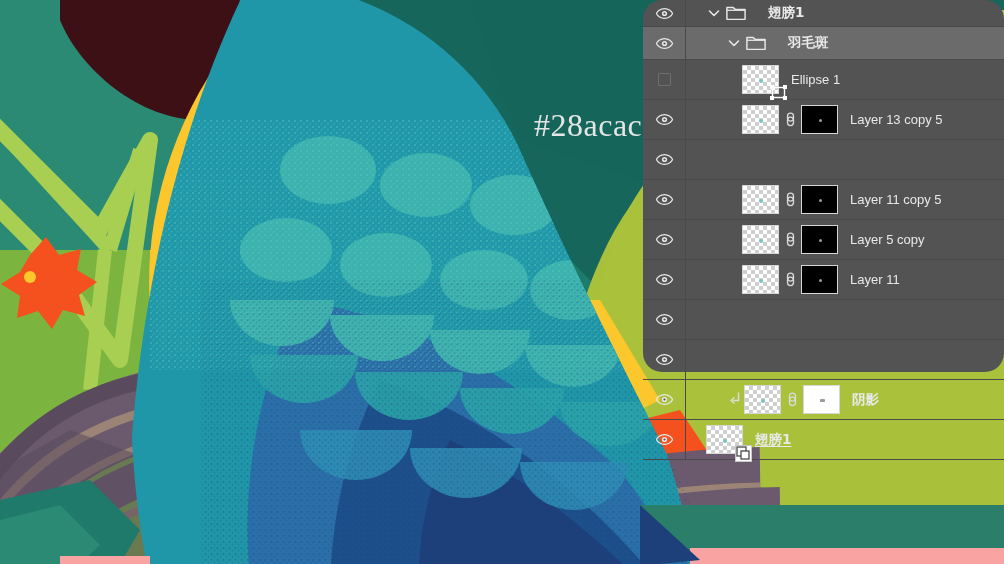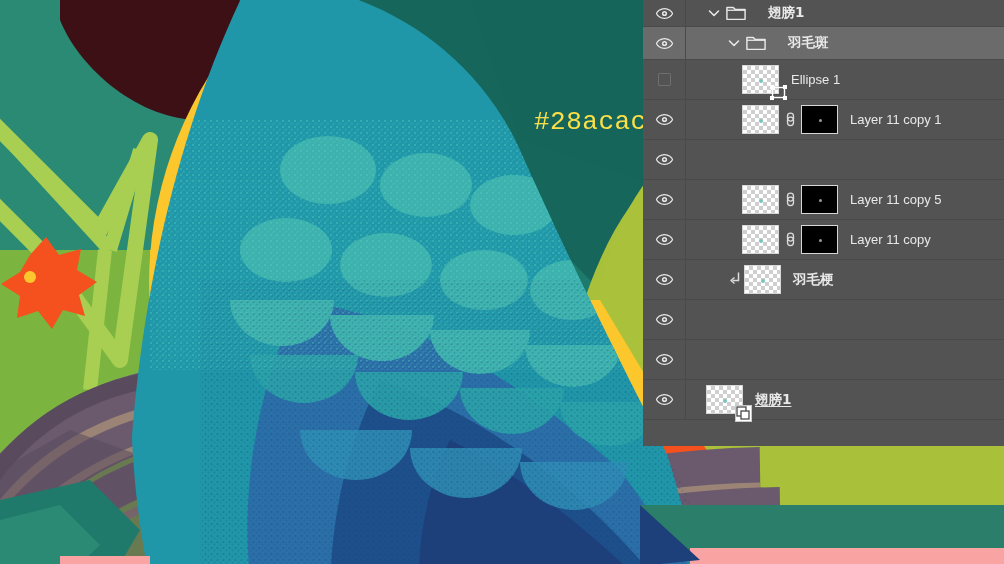--- a/index.html
+++ b/index.html
@@ -5,33 +5,34 @@
   html,body{margin:0;padding:0;background:#2b2b2b;}
   body{width:1004px;height:564px;overflow:hidden;font-family:"Liberation Sans","DejaVu Sans",sans-serif;}
   #app{position:relative;width:1004px;height:564px;overflow:hidden;}
 
   
   #canvas{position:absolute;left:0;top:0;width:1004px;height:564px;overflow:hidden;background:#1f7a6b;}
   #canvas svg{display:block;width:1004px;height:564px;}
 
   .hexlabel{
     position:absolute;left:534px;top:107px;
-    font-size:26px;letter-spacing:.5px;
-    color:#fde047;
-    font-family:Liberation Mono, monospace;
+    font-size:32px;letter-spacing:.5px;
+    color:#e5e5e5;
+    font-family:Liberation Serif, serif;
     pointer-events:none;white-space:nowrap;
   }
 
   
   #panel{
-    position:absolute;left:643px;top:0;width:361px;height:446px;
+    position:absolute;left:643px;top:0;width:361px;height:372px;
     background:#535353;
     color:#e8e8e8;
     font-size:13.5px;
     user-select:none;
+    border-radius:19px;
   }
   .row{
     position:relative;width:100%;
     box-sizing:border-box;
     border-bottom:1px solid #4a4a4a;
     display:flex;align-items:center;
     height:40px;
   }
   .row.r-small{height:27px;}
   .row.r-second{height:33px;}
@@ -318,21 +319,21 @@
           </span>
           <span class="linkicon">
             <svg width="13" height="17" viewBox="0 0 13 17">
               <path d="M6.5 2.2 a3 3 0 0 1 3 3 v2 a3 3 0 0 1 -3 3 a3 3 0 0 1 -3 -3 v-2 a3 3 0 0 1 3 -3 z" fill="none" stroke="#dcdcdc" stroke-width="1.3"></path>
               <path d="M6.5 6.2 a3 3 0 0 1 3 3 v2.4 a3 3 0 0 1 -6 0 v-2.4 a3 3 0 0 1 3 -3 z" fill="none" stroke="#dcdcdc" stroke-width="1.3"></path>
             </svg>
           </span>
           <span class="thumb mask-black">
             <span class="spk"></span>
           </span>
-          <span class="label">Layer 11 copy 1</span>
+          <span class="label">Layer 13 copy 5</span>
         </div>
       </div>
       <div class="row">
         <div class="vis">
           <svg class="eye" width="17" height="11" viewBox="0 0 17 11">
             <path d="M8.5 0.6C4.3 0.6 1.2 3.5 0.4 5.5c0.8 2 3.9 4.9 8.1 4.9s7.3-2.9 8.1-4.9C15.8 3.5 12.7 0.6 8.5 0.6z" fill="none" stroke="#e8e8e8" stroke-width="1.2"></path>
             <circle cx="8.5" cy="5.5" r="2.6" fill="#e8e8e8"></circle>
             <circle cx="8.5" cy="5.5" r="1.1" fill="#535353"></circle>
           </svg>
         </div>
@@ -377,59 +378,93 @@
           </span>
           <span class="linkicon">
             <svg width="13" height="17" viewBox="0 0 13 17">
               <path d="M6.5 2.2 a3 3 0 0 1 3 3 v2 a3 3 0 0 1 -3 3 a3 3 0 0 1 -3 -3 v-2 a3 3 0 0 1 3 -3 z" fill="none" stroke="#dcdcdc" stroke-width="1.3"></path>
               <path d="M6.5 6.2 a3 3 0 0 1 3 3 v2.4 a3 3 0 0 1 -6 0 v-2.4 a3 3 0 0 1 3 -3 z" fill="none" stroke="#dcdcdc" stroke-width="1.3"></path>
             </svg>
           </span>
           <span class="thumb mask-black">
             <span class="spk"></span>
           </span>
-          <span class="label">Layer 11 copy</span>
+          <span class="label">Layer 5 copy</span>
+        </div>
+      </div>
+      <div class="row">
+        <div class="vis">
+          <svg class="eye" width="17" height="11" viewBox="0 0 17 11">
+            <path d="M8.5 0.6C4.3 0.6 1.2 3.5 0.4 5.5c0.8 2 3.9 4.9 8.1 4.9s7.3-2.9 8.1-4.9C15.8 3.5 12.7 0.6 8.5 0.6z" fill="none" stroke="#e8e8e8" stroke-width="1.2"></path>
+            <circle cx="8.5" cy="5.5" r="2.6" fill="#e8e8e8"></circle>
+            <circle cx="8.5" cy="5.5" r="1.1" fill="#535353"></circle>
+          </svg>
+        </div>
+        <div class="rowbody">
+          <span class="indent i3"></span>
+          <span class="thumb">
+            <span class="spk"></span>
+          </span>
+          <span class="linkicon">
+            <svg width="13" height="17" viewBox="0 0 13 17">
+              <path d="M6.5 2.2 a3 3 0 0 1 3 3 v2 a3 3 0 0 1 -3 3 a3 3 0 0 1 -3 -3 v-2 a3 3 0 0 1 3 -3 z" fill="none" stroke="#dcdcdc" stroke-width="1.3"></path>
+              <path d="M6.5 6.2 a3 3 0 0 1 3 3 v2.4 a3 3 0 0 1 -6 0 v-2.4 a3 3 0 0 1 3 -3 z" fill="none" stroke="#dcdcdc" stroke-width="1.3"></path>
+            </svg>
+          </span>
+          <span class="thumb mask-black">
+            <span class="spk"></span>
+          </span>
+          <span class="label">Layer 11</span>
+        </div>
+      </div>
+      <div class="row">
+        <div class="vis">
+          <svg class="eye" width="17" height="11" viewBox="0 0 17 11">
+            <path d="M8.5 0.6C4.3 0.6 1.2 3.5 0.4 5.5c0.8 2 3.9 4.9 8.1 4.9s7.3-2.9 8.1-4.9C15.8 3.5 12.7 0.6 8.5 0.6z" fill="none" stroke="#e8e8e8" stroke-width="1.2"></path>
+            <circle cx="8.5" cy="5.5" r="2.6" fill="#e8e8e8"></circle>
+            <circle cx="8.5" cy="5.5" r="1.1" fill="#535353"></circle>
+          </svg>
+        </div>
+      </div>
+      <div class="row">
+        <div class="vis">
+          <svg class="eye" width="17" height="11" viewBox="0 0 17 11">
+            <path d="M8.5 0.6C4.3 0.6 1.2 3.5 0.4 5.5c0.8 2 3.9 4.9 8.1 4.9s7.3-2.9 8.1-4.9C15.8 3.5 12.7 0.6 8.5 0.6z" fill="none" stroke="#e8e8e8" stroke-width="1.2"></path>
+            <circle cx="8.5" cy="5.5" r="2.6" fill="#e8e8e8"></circle>
+            <circle cx="8.5" cy="5.5" r="1.1" fill="#535353"></circle>
+          </svg>
         </div>
       </div>
       <div class="row">
         <div class="vis">
           <svg class="eye" width="17" height="11" viewBox="0 0 17 11">
             <path d="M8.5 0.6C4.3 0.6 1.2 3.5 0.4 5.5c0.8 2 3.9 4.9 8.1 4.9s7.3-2.9 8.1-4.9C15.8 3.5 12.7 0.6 8.5 0.6z" fill="none" stroke="#e8e8e8" stroke-width="1.2"></path>
             <circle cx="8.5" cy="5.5" r="2.6" fill="#e8e8e8"></circle>
             <circle cx="8.5" cy="5.5" r="1.1" fill="#535353"></circle>
           </svg>
         </div>
         <div class="rowbody">
           <span class="indent i2"></span>
           <span class="clipArrow"><svg width="13" height="15" viewBox="0 0 13 15">
               <path d="M9.5 1.5 L9.5 9.5 L3.5 9.5" fill="none" stroke="#dcdcdc" stroke-width="1.5"></path>
               <path d="M5.5 6.5 L2 9.5 L5.5 12.5" fill="none" stroke="#dcdcdc" stroke-width="1.5" stroke-linejoin="round"></path>
             </svg></span>
           <span class="thumb">
             <span class="spk"></span>
           </span>
-          <span class="label cjk">羽毛梗</span>
-        </div>
-      </div>
-      <div class="row">
-        <div class="vis">
-          <svg class="eye" width="17" height="11" viewBox="0 0 17 11">
-            <path d="M8.5 0.6C4.3 0.6 1.2 3.5 0.4 5.5c0.8 2 3.9 4.9 8.1 4.9s7.3-2.9 8.1-4.9C15.8 3.5 12.7 0.6 8.5 0.6z" fill="none" stroke="#e8e8e8" stroke-width="1.2"></path>
-            <circle cx="8.5" cy="5.5" r="2.6" fill="#e8e8e8"></circle>
-            <circle cx="8.5" cy="5.5" r="1.1" fill="#535353"></circle>
-          </svg>
-        </div>
-      </div>
-      <div class="row">
-        <div class="vis">
-          <svg class="eye" width="17" height="11" viewBox="0 0 17 11">
-            <path d="M8.5 0.6C4.3 0.6 1.2 3.5 0.4 5.5c0.8 2 3.9 4.9 8.1 4.9s7.3-2.9 8.1-4.9C15.8 3.5 12.7 0.6 8.5 0.6z" fill="none" stroke="#e8e8e8" stroke-width="1.2"></path>
-            <circle cx="8.5" cy="5.5" r="2.6" fill="#e8e8e8"></circle>
-            <circle cx="8.5" cy="5.5" r="1.1" fill="#535353"></circle>
-          </svg>
+          <span class="linkicon">
+            <svg width="13" height="17" viewBox="0 0 13 17">
+              <path d="M6.5 2.2 a3 3 0 0 1 3 3 v2 a3 3 0 0 1 -3 3 a3 3 0 0 1 -3 -3 v-2 a3 3 0 0 1 3 -3 z" fill="none" stroke="#dcdcdc" stroke-width="1.3"></path>
+              <path d="M6.5 6.2 a3 3 0 0 1 3 3 v2.4 a3 3 0 0 1 -6 0 v-2.4 a3 3 0 0 1 3 -3 z" fill="none" stroke="#dcdcdc" stroke-width="1.3"></path>
+            </svg>
+          </span>
+          <span class="thumb mask-white">
+            <span class="spk"></span>
+          </span>
+          <span class="label cjk">阴影</span>
         </div>
       </div>
       <div class="row">
         <div class="vis">
           <svg class="eye" width="17" height="11" viewBox="0 0 17 11">
             <path d="M8.5 0.6C4.3 0.6 1.2 3.5 0.4 5.5c0.8 2 3.9 4.9 8.1 4.9s7.3-2.9 8.1-4.9C15.8 3.5 12.7 0.6 8.5 0.6z" fill="none" stroke="#e8e8e8" stroke-width="1.2"></path>
             <circle cx="8.5" cy="5.5" r="2.6" fill="#e8e8e8"></circle>
             <circle cx="8.5" cy="5.5" r="1.1" fill="#535353"></circle>
           </svg>
         </div>

